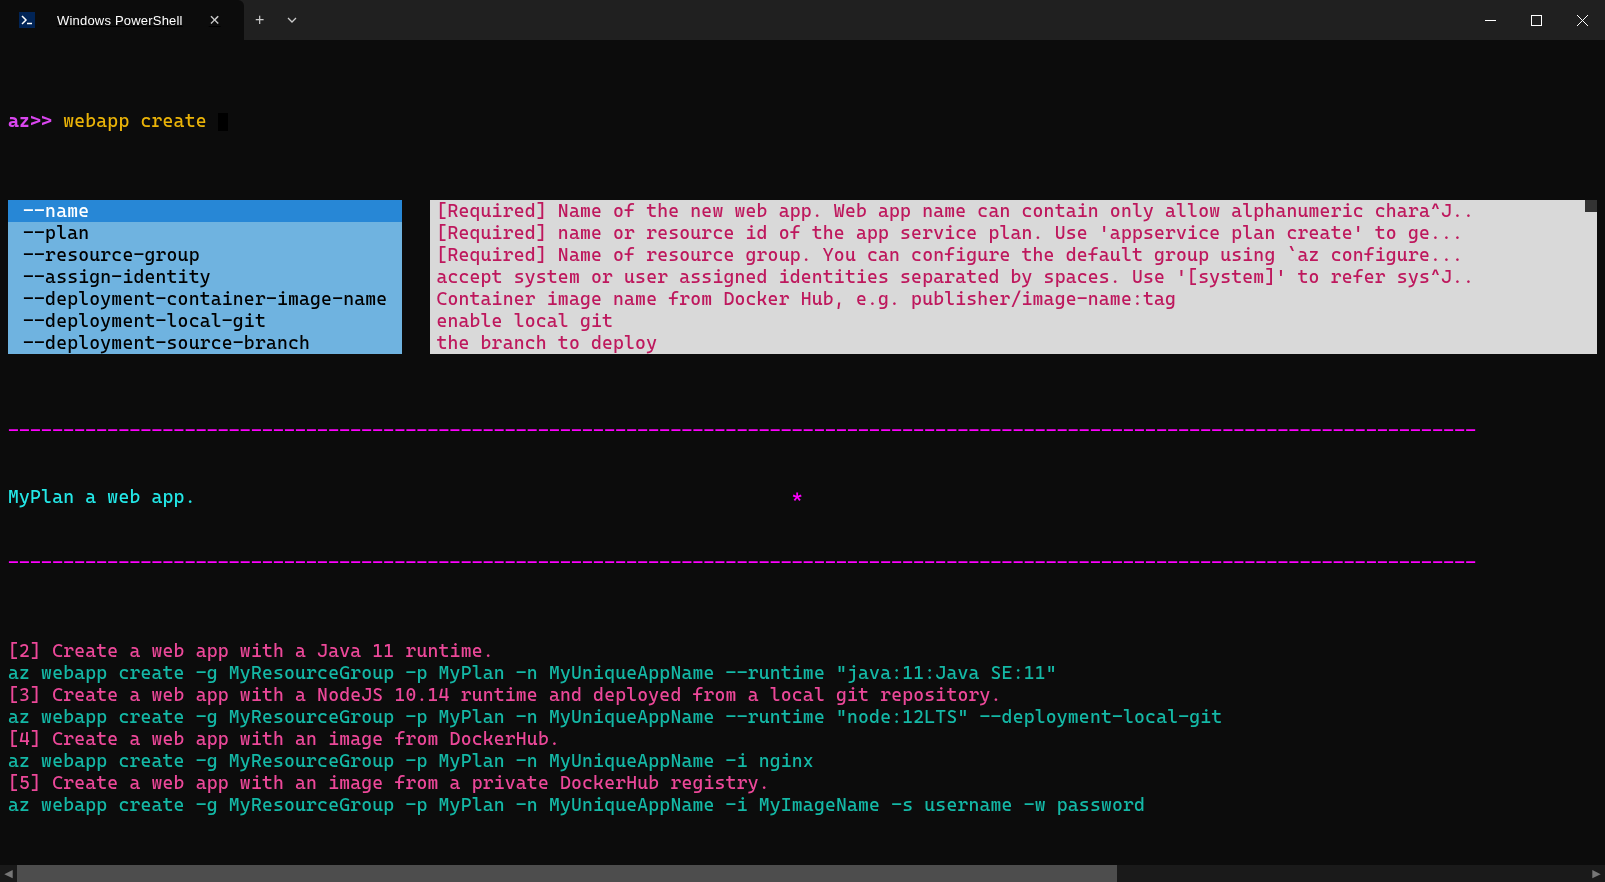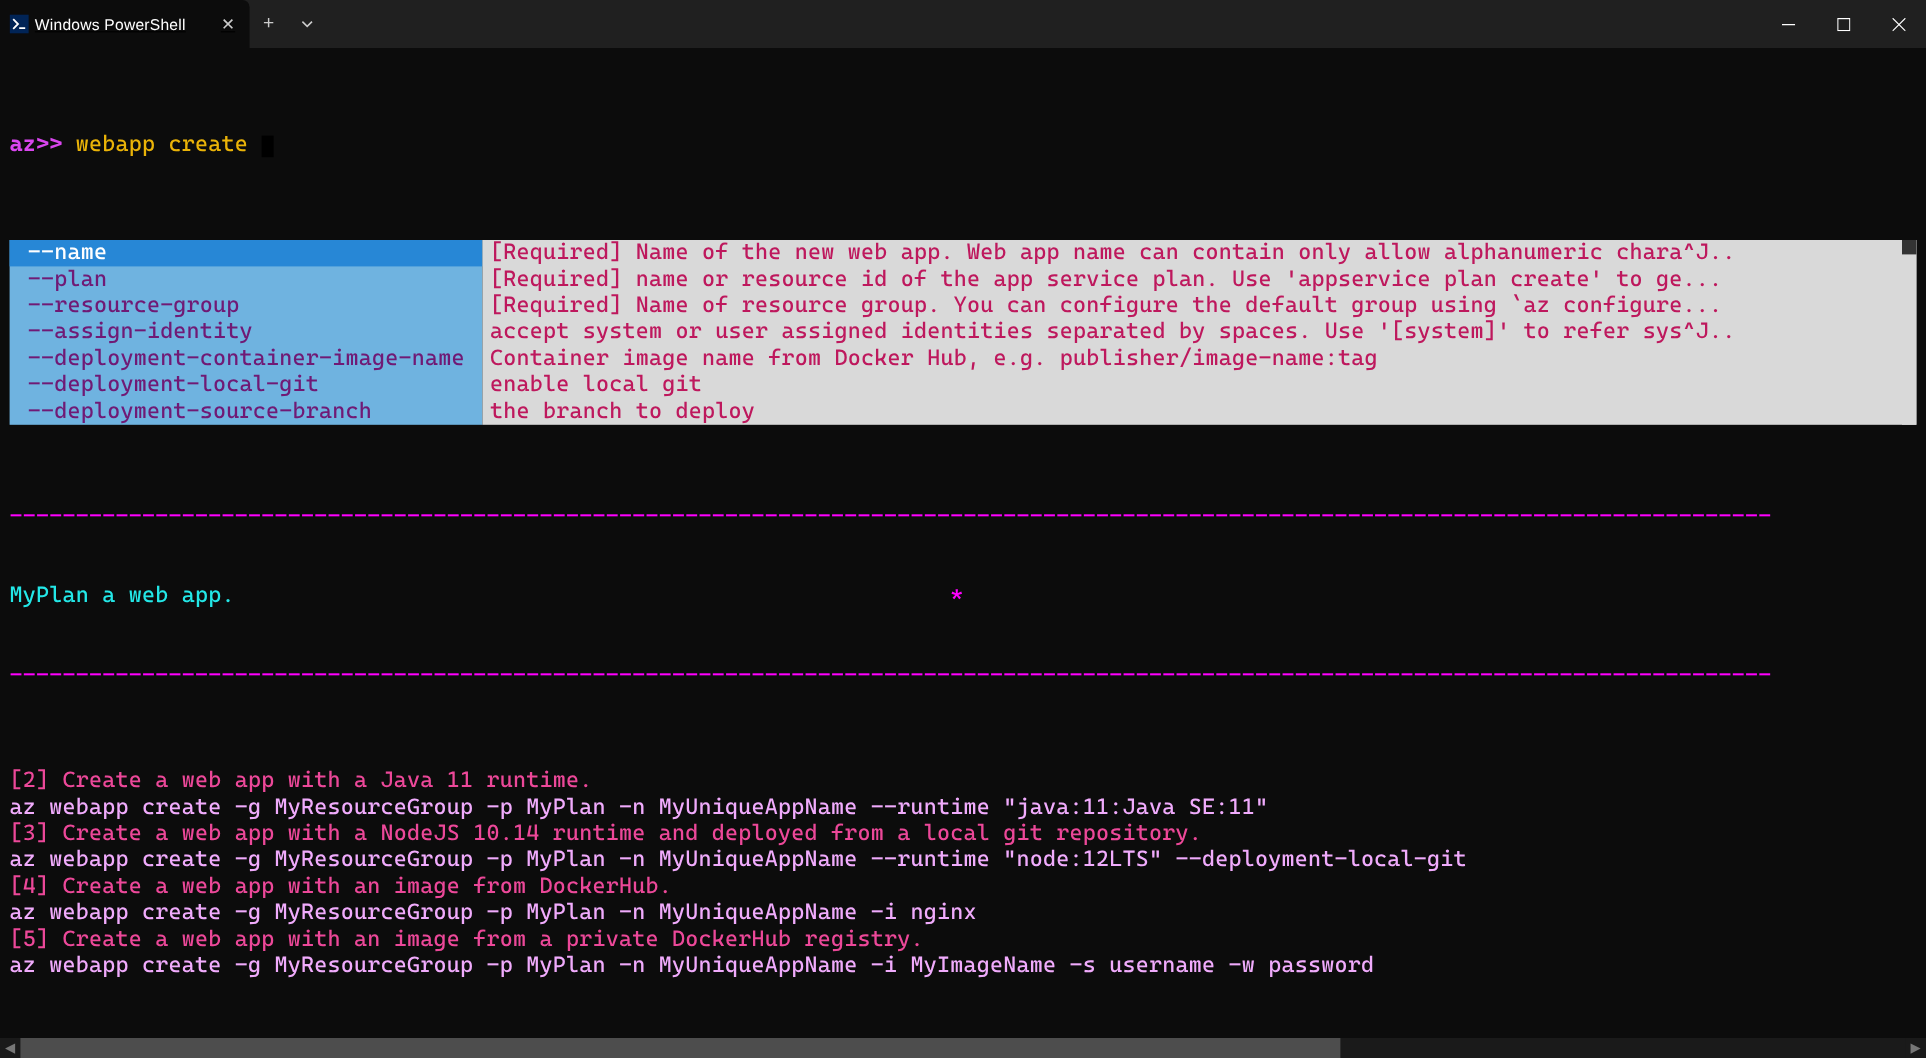--- a/index.html
+++ b/index.html
@@ -1,46 +1,46 @@
 <!DOCTYPE html>
 <html><head>
 <meta charset="utf-8">
 <style>
   * { margin: 0; padding: 0; box-sizing: border-box; }
   html, body { width: 1605px; height: 882px; overflow: hidden; background: #0c0c0c; font-family: 'Cascadia Mono','Consolas',monospace; font-size: 18.5px; letter-spacing: 0.2px; }
   .titlebar { height: 40px; background: #202020; display: flex; align-items: stretch; position: relative; }
-  .tab { display: flex; align-items: center; gap: 5px; background: #0c0c0c; padding: 0 8px; border-top-right-radius: 6px; min-width: 208px; position: relative; text-decoration: underline; }
+  .tab { display: flex; align-items: center; gap: 22px; background: #0c0c0c; padding: 0 19px; border-top-right-radius: 6px; min-width: 208px; position: relative; text-decoration: underline; }
   .tab-icon { width: 16px; height: 16px; display: inline-flex; }
   .tab-title { color: #ffffff; font-size: 13px; font-family: 'Segoe UI', sans-serif; flex: 1; }
   .tab-close { color: #cccccc; font-size: 14px; font-family: sans-serif; cursor: pointer; padding: 2px 4px; }
   .tabbar-actions { display: flex; align-items: center; }
   .newtab-btn, .dropdown-btn { width: 32px; color: #cccccc; font-size: 16px; font-family: sans-serif; display: flex; align-items: center; justify-content: center; cursor: pointer; }
   .win-controls { margin-left: auto; display: flex; align-items: center; }
   .win-btn { width: 46px; height: 40px; display: flex; align-items: center; justify-content: center; color: #ffffff; cursor: pointer; }
   .win-btn svg { width: 11px; height: 11px; stroke: #ffffff; stroke-width: 1; fill: none; }
 
   .terminal { padding: 4px 8px 0 8px; line-height: 1.19; white-space: pre; color: #cccccc; position: relative; }
   .prompt { }
   .prompt-az { color: #d946ef; font-weight: bold; }
   .prompt-cmd { color: #eab308; }
 
-  .completion-box { display: flex; margin-top: 2px; position: relative; }
+  .completion-box { display: flex; margin-top: 2px; position: relative; gap: 28px; }
   .completion-options { background: #6fb3e0; }
-  .opt-row { padding: 0 4px 0 4px; color: #701a75; white-space: pre; }
+  .opt-row { padding: 0 4px 0 4px; color: #000000; white-space: pre; }
   .opt-sel { background: #2787d6; color: #ffffff; }
   .completion-descs { background: #d9d9d9; flex: 1; }
   .desc-row { padding: 0 6px; color: #be185d; white-space: pre; overflow: hidden; }
   .completion-scrollbar { position: absolute; right: 0; top: 0; width: 12px; height: 100%; background: #d9d9d9; display:flex; flex-direction:column; }
   .completion-scrollbar .thumb { background:#333; width:100%; height:12px; }
 
   .dashed-line { color: #ff00ff; overflow: hidden; }
   .help-title { color: #23e7e7; }
   .star { color: #ff00ff; }
   .example-head { color: #ec4899; }
-  .example-cmd { color: #f0abfc; }
+  .example-cmd { color: #14b8a6; }
 
   .bottom-scrollbar { position:absolute; bottom:0; left:0; right:0; height:17px; background:#1a1a1a; display:flex; }
   .bottom-scrollbar .track { flex:1; position:relative; }
   .bottom-scrollbar .thumb { position:absolute; left:0; width:70%; height:100%; background:#4d4d4d; }
   .bottom-scrollbar .arrow { width:17px; background:#1a1a1a; color:#777; font-family:sans-serif; font-size:11px; display:flex; align-items:center; justify-content:center; }
 
   .cursor-block { display:inline-block; width:10px; height:18px; background:#000; vertical-align:text-bottom; }
 </style>
 </head>
 <body>

